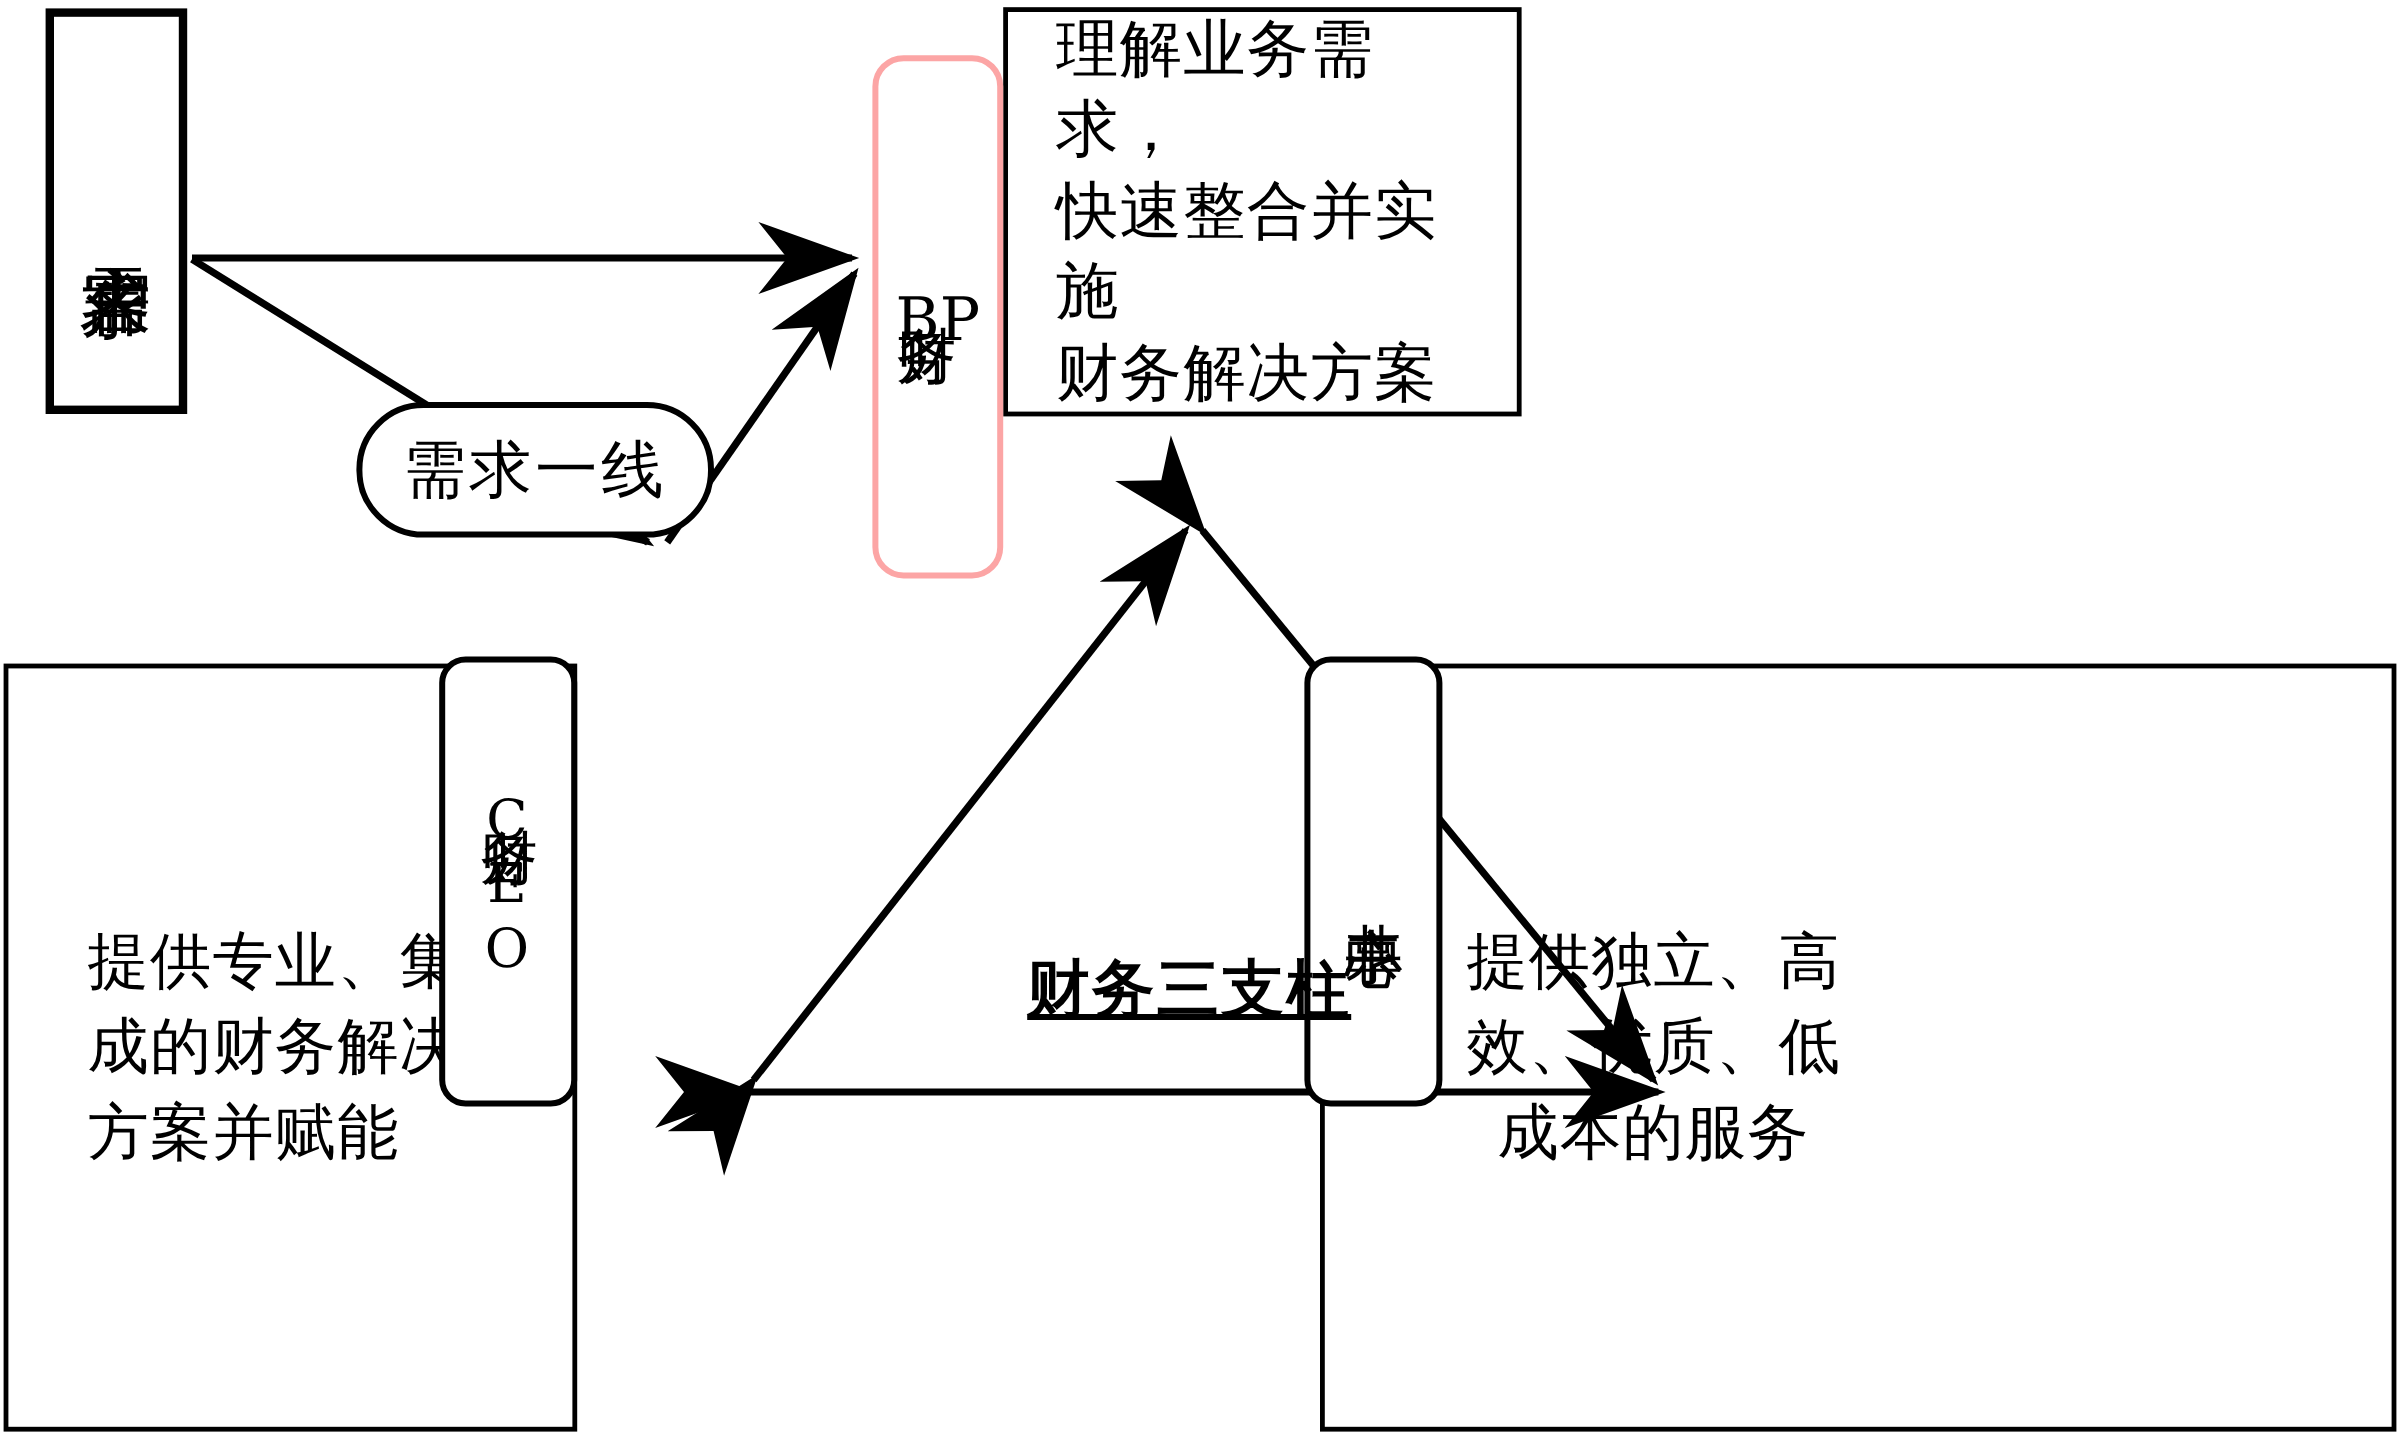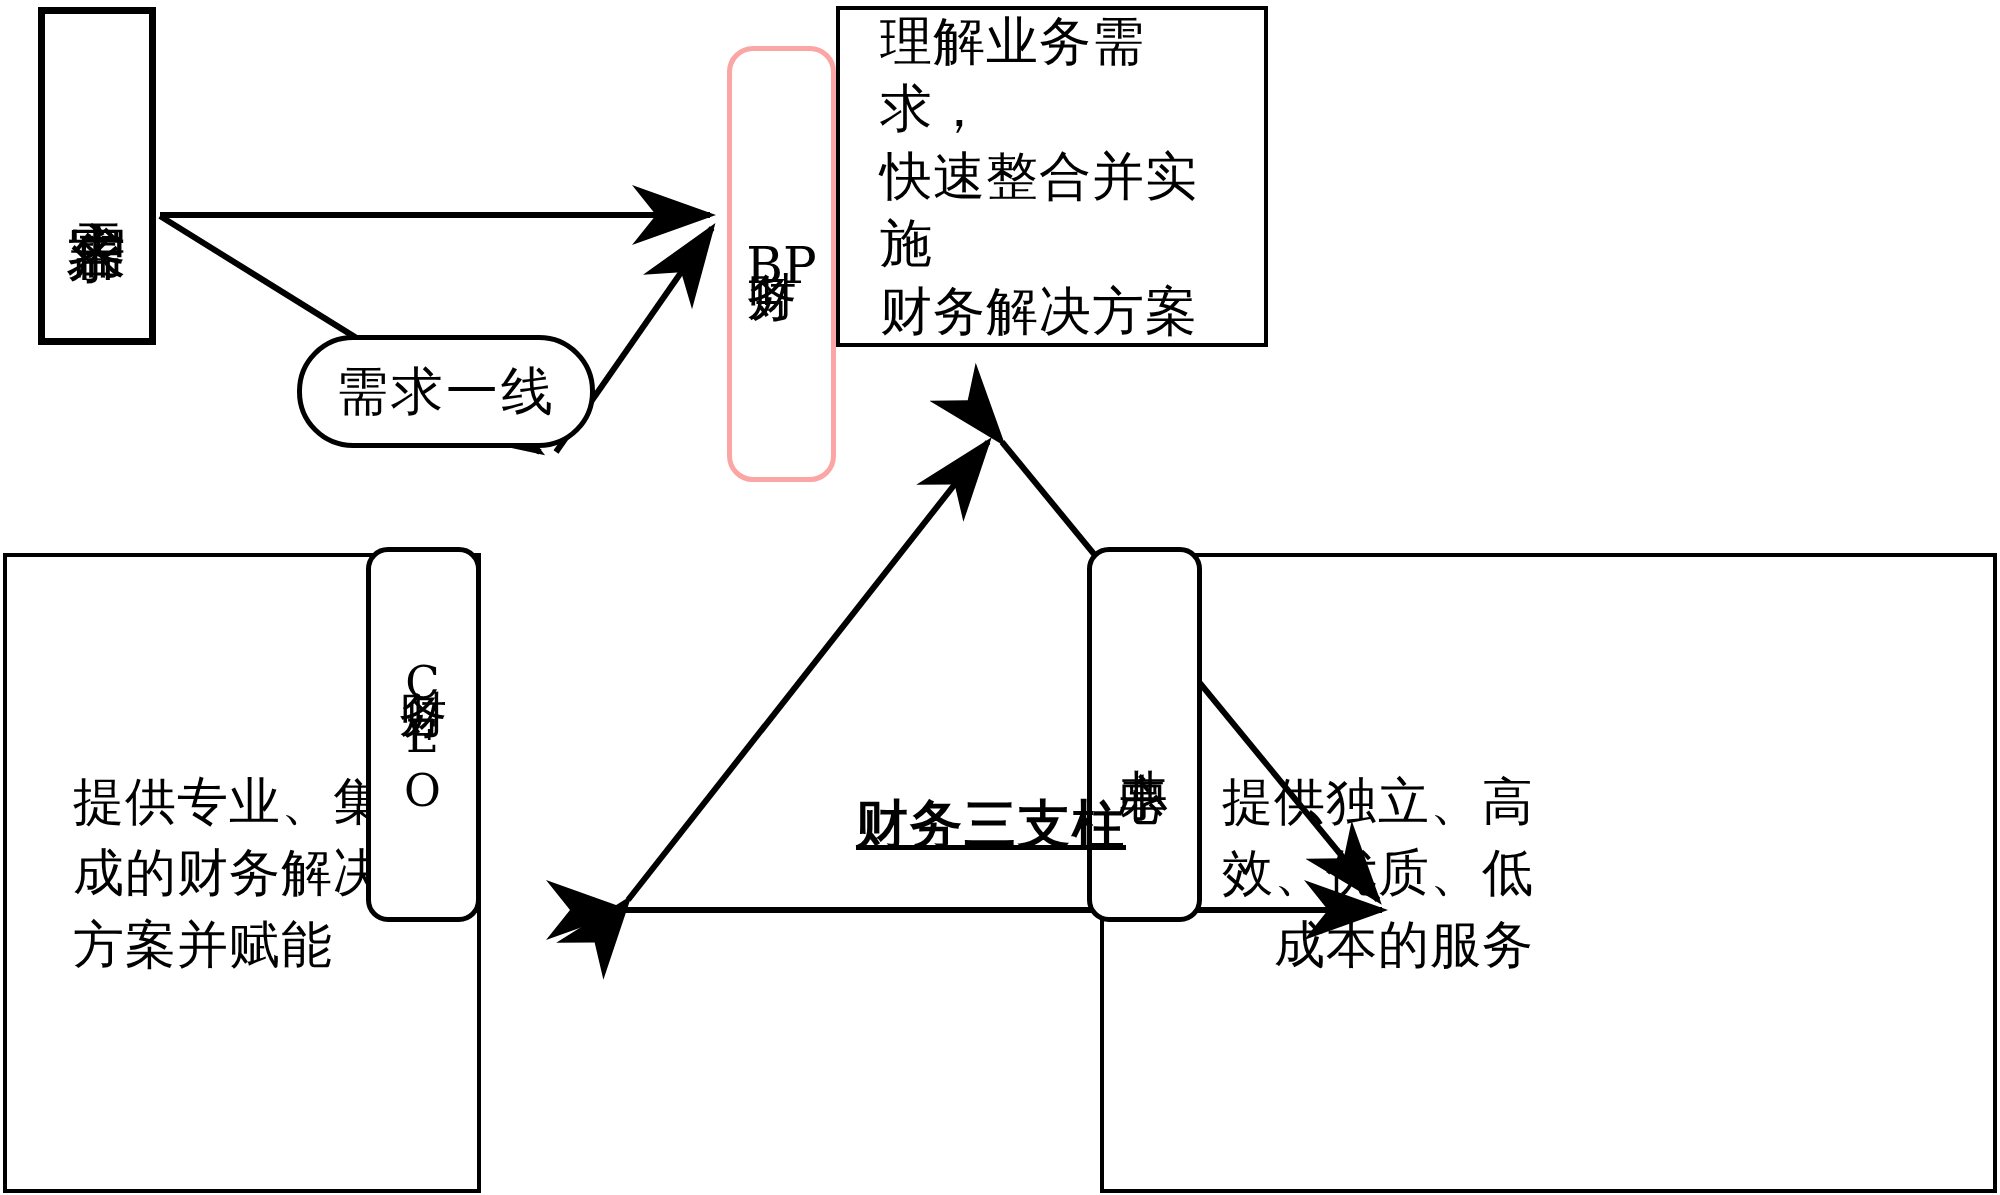--- a/index.html
+++ b/index.html
@@ -152,21 +152,21 @@
     top: 553px;
     width: 897px;
     height: 640px;
     border: 4px solid #000;
     align-items: center;
     justify-content: flex-start;
   }
   #label-ssc-desc {
     font-size: 51px;
     line-height: 1.40;
-    text-align: right;
+    text-align: center;
     padding: 0 0 0 118px;
     white-space: pre-line;
     letter-spacing: 1px;
   }
   #node-ssc {
     left: 1087px;
     top: 547px;
     width: 115px;
     height: 375px;
     border: 5px solid #000;

